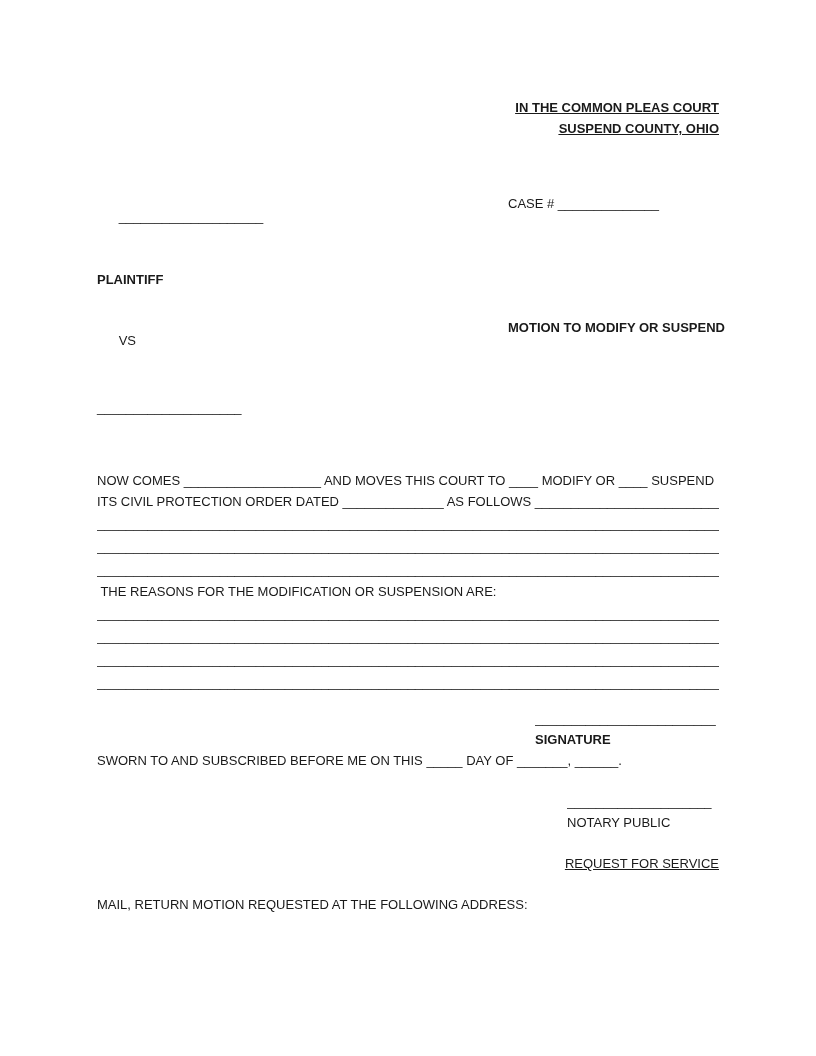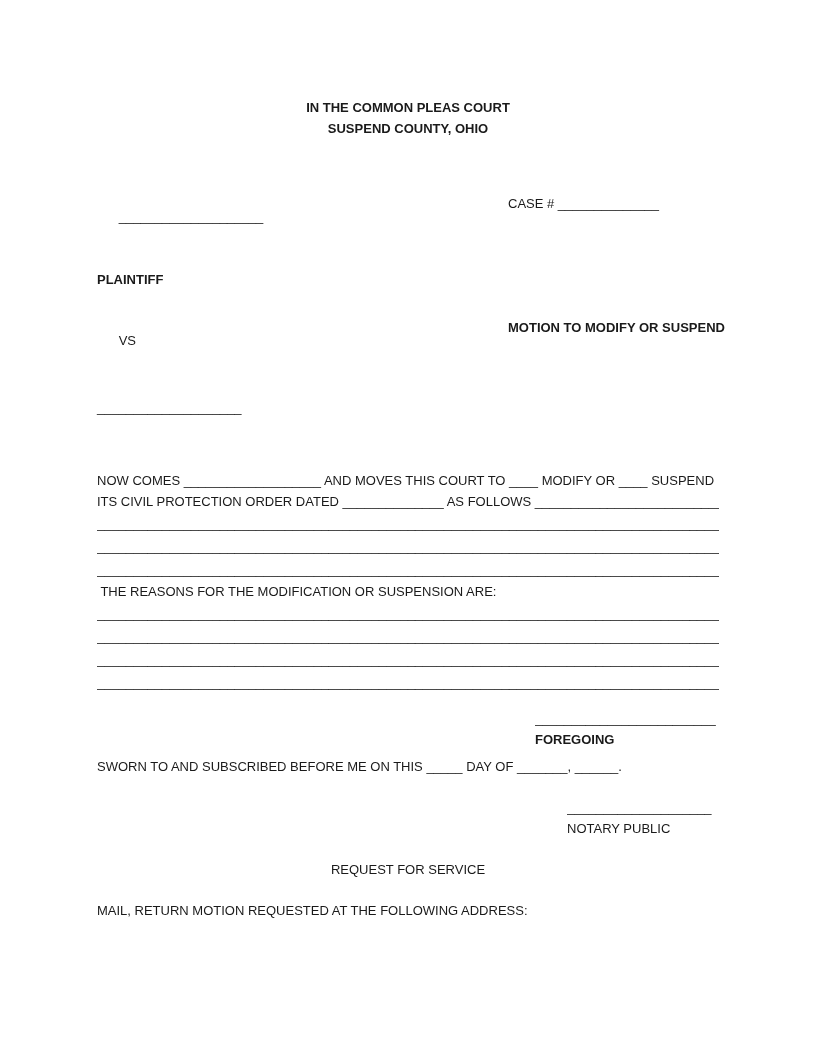--- a/index.html
+++ b/index.html
@@ -9,21 +9,21 @@
     height: 1056px;
     box-sizing: border-box;
     padding: 97px;
     background: #ffffff;
     font-family: "Liberation Sans", "DejaVu Sans", sans-serif;
     font-size: 13px;
     color: #1a1a1a;
     overflow: hidden;
   }
   .bold { font-weight: bold; }
-  .center { text-align: center; }
+  .center { text-align: right; text-decoration: underline; }
   .line {
     line-height: 21px;
     min-height: 21px;
     white-space: pre;
     overflow: hidden;
   }
   .fill {
     line-height: 23px;
     min-height: 23px;
     white-space: pre;
@@ -40,21 +40,21 @@
     left: 411px;
     top: 8px;
     white-space: pre;
   }
   .spacer19 { height: 19px; }
   .spacer4  { height: 4px; }
   .caption       { margin-top: 46px; }
   .body-para     { margin-top: 52px; }
   .reasons       { }
   .sig-block     { margin-top: 14px; margin-left: 438px; }
-  .sworn         { margin-top: 6px; }
+  .sworn         { margin-top: 0; }
   .notary-block  { margin-top: 20px; margin-left: 470px; }
   .service-heading { margin-top: 20px; line-height: 21px; }
   .service-para  { margin-top: 20px; }
 </style>
 </head>
 <body>
 
 <div class="page">
 
   <div class="center">
@@ -88,21 +88,21 @@
   <div class="reasons">
     <div class="line"> THE REASONS FOR THE MODIFICATION OR SUSPENSION ARE:</div>
     <div class="fill">__________________________________________________________________________________________</div>
     <div class="fill">__________________________________________________________________________________________</div>
     <div class="fill">__________________________________________________________________________________________</div>
     <div class="fill">__________________________________________________________________________________________</div>
   </div>
 
   <div class="sig-block">
     <div class="line">_________________________</div>
-    <div class="line bold">FOREGOING</div>
+    <div class="line bold">SIGNATURE</div>
   </div>
 
   <div class="line sworn">SWORN TO AND SUBSCRIBED BEFORE ME ON THIS _____ DAY OF _______, ______.</div>
 
   <div class="notary-block">
     <div class="line">____________________</div>
     <div class="line">NOTARY PUBLIC</div>
   </div>
 
   <div class="line center service-heading">REQUEST FOR SERVICE</div>

